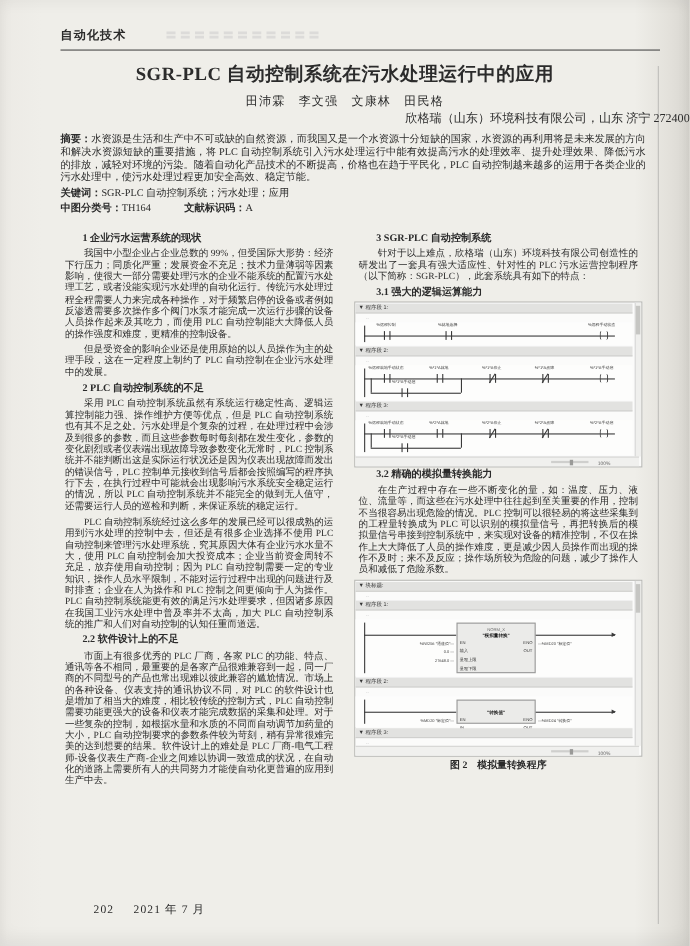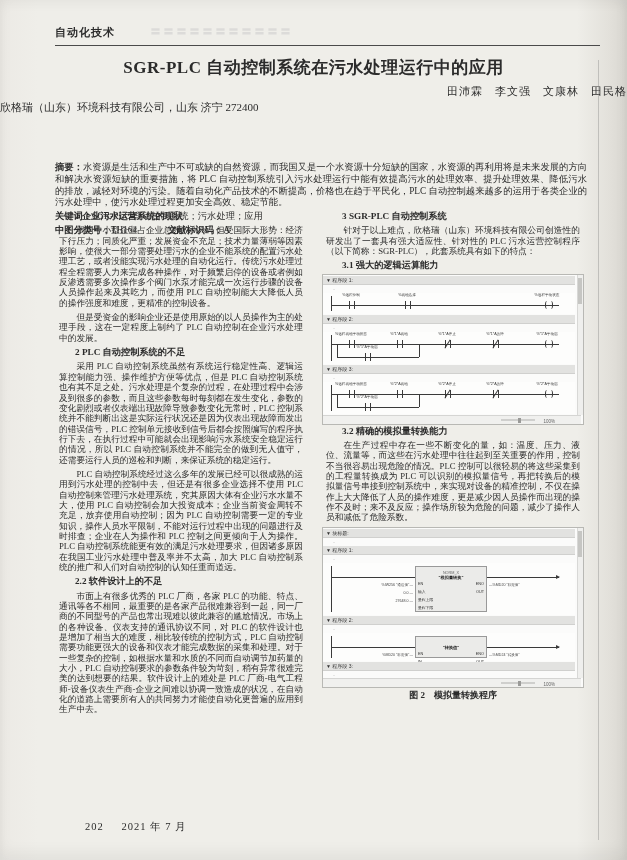--- a/index.html
+++ b/index.html
@@ -13,23 +13,23 @@
     position:absolute;inset:0;
     background:linear-gradient(90deg,#eceae5 0%,#efeee9 6%,#efeee9 92%,#e3e1db 97%,#d8d6d0 100%);
     box-shadow:inset 0 -8px 14px rgba(0,0,0,0.05), inset 0 6px 10px rgba(0,0,0,0.03);
     padding-left:23px;
   }
   .edge-line{position:absolute;top:60px;bottom:20px;left:598px;width:1px;background:rgba(120,120,120,0.35);}
   .ghost{position:absolute;color:rgba(60,60,80,0.10);filter:blur(0.6px);font-weight:bold;letter-spacing:2px;font-size:11px;}
   .jheader{position:absolute;left:55px;top:22px;width:545px;border-bottom:1.6px solid #4a4a4a;padding-bottom:5px;}
   .jheader .jlabel{font-size:11px;font-weight:bold;letter-spacing:1px;}
   .title{position:absolute;left:0;top:56px;width:627px;text-align:center;font-size:17px;font-weight:bold;letter-spacing:0.5px;}
-  .authors{position:absolute;left:0;top:84px;width:627px;text-align:right;font-size:11px;letter-spacing:1px;}
-  .affil{position:absolute;left:0;top:100px;width:627px;text-align:left;font-size:11px;}
-  .absblock{position:absolute;left:55px;top:122px;width:532px;font-size:9.3px;line-height:11.8px;text-align:justify;margin-top:40px;}
+  .authors{position:absolute;left:0;top:84px;width:627px;text-align:center;font-size:11px;letter-spacing:1px;}
+  .affil{position:absolute;left:0;top:100px;width:627px;text-align:right;font-size:11px;}
+  .absblock{position:absolute;left:55px;top:122px;width:532px;font-size:9.3px;line-height:11.8px;text-align:justify;}
   .absblock b{font-weight:bold;}
   .metaline{margin-top:2px;}
   .col{position:absolute;top:210px;width:252px;font-size:8.7px;line-height:10.35px;text-align:justify;}
   .col-left{left:55px;}
   .col-right{left:322px;width:262px;}
   .col p{margin:4px;text-indent:2em;}
   .col h3{margin:1px 0 1px 0;font-size:9.2px;padding-left:20px;font-weight:bold;text-indent:0;}
   .figcap{text-align:center;font-weight:bold;font-size:9px;margin:2px 0 2px 0;text-indent:0;}
   .figure{position:relative;background:#fbfbfa;border:1px solid #b8b8b4;margin:3px 0 1px 0;
           font-family:"Liberation Sans","DejaVu Sans",sans-serif;overflow:hidden;}

